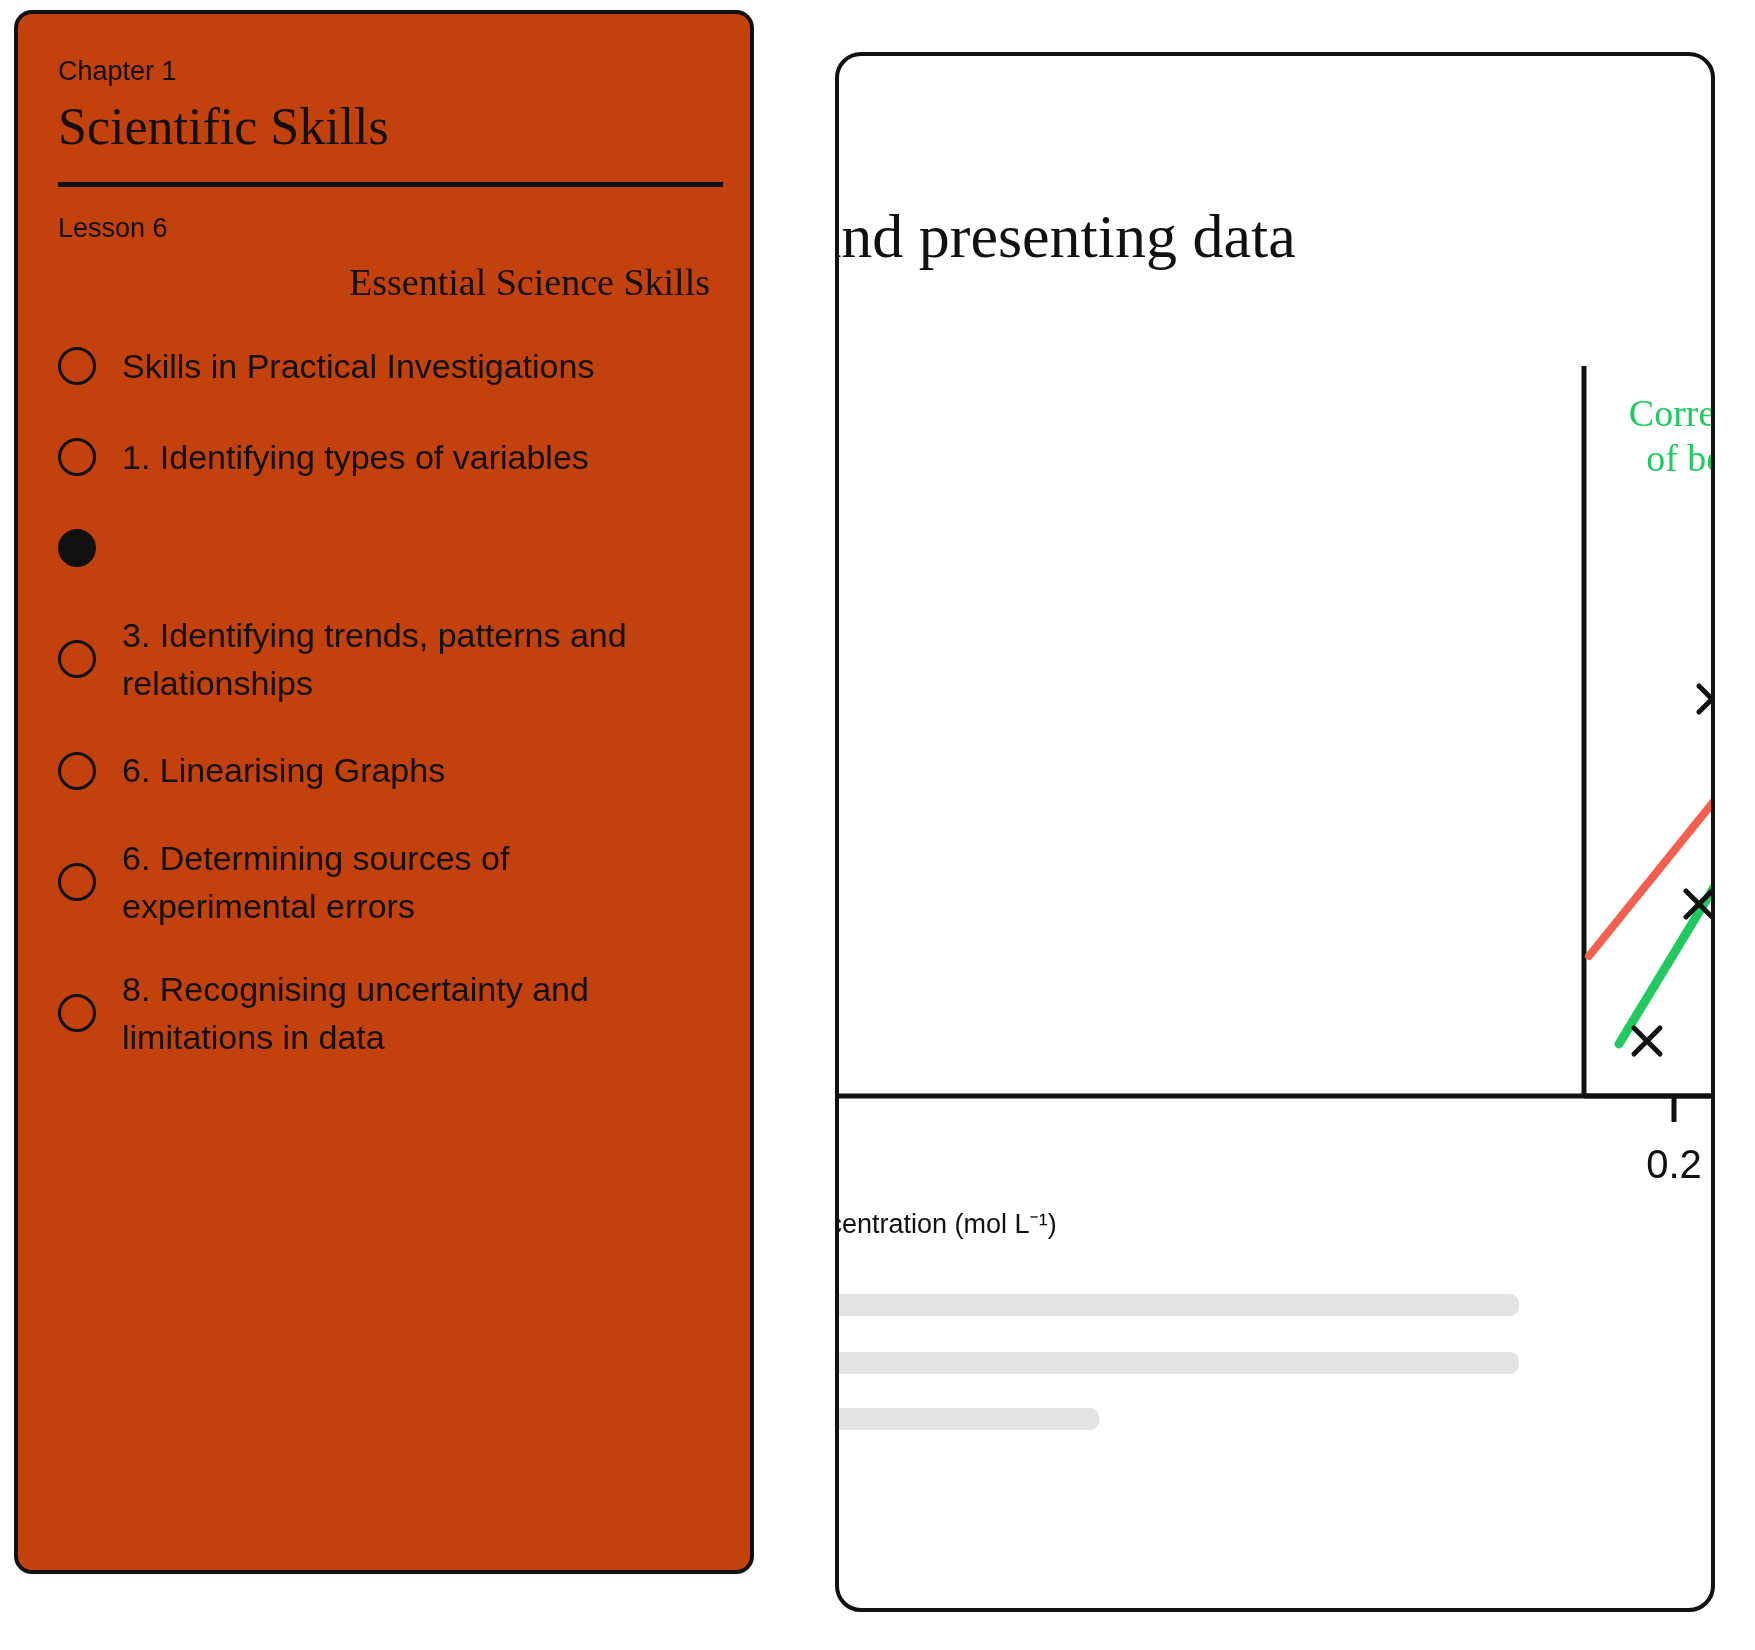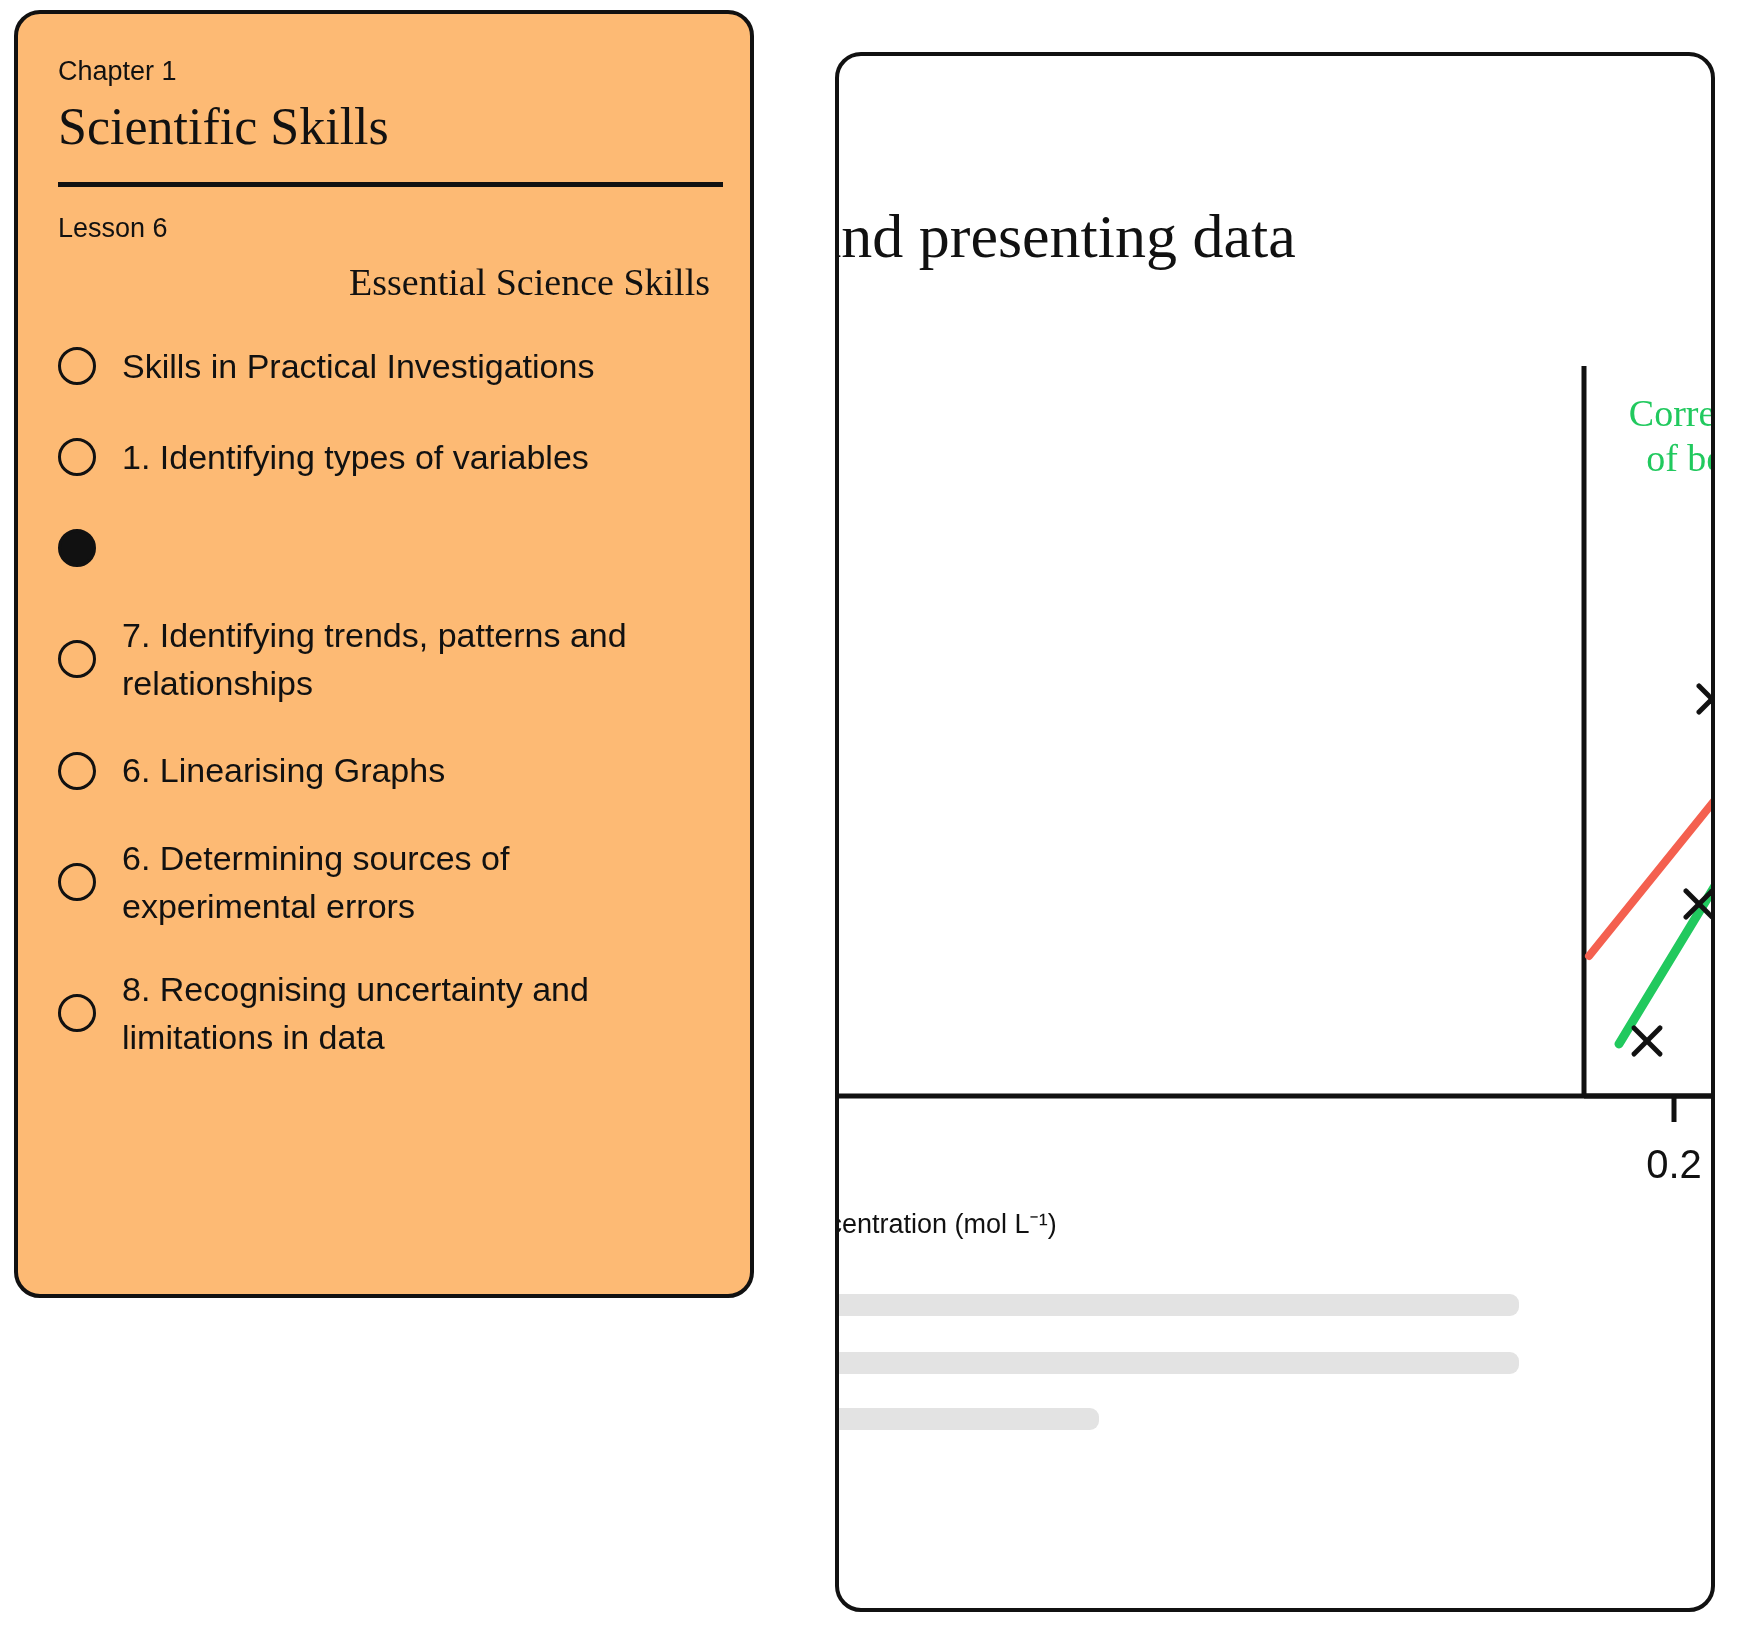--- a/index.html
+++ b/index.html
@@ -72,24 +72,24 @@
   .bar1 { left: -80px; top: 1238px; width: 760px; }
   .bar2 { left: -60px; top: 1296px; width: 740px; }
   .bar3 { left: -80px; top: 1352px; width: 340px; }
 
   
   .sidebar {
     position: absolute;
     left: 14px;
     top: 10px;
     width: 740px;
-    height: 1288px;
-    background: #fdba74;
+    height: 1564px;
+    background: #c2410c;
     border: 4px solid #111111;
-    border-radius: 26px;
+    border-radius: 18px;
     box-sizing: border-box;
     padding: 42px 40px 0 40px;
     overflow: hidden;
   }
   .kicker {
     font-size: 27px;
     color: #111111;
     margin: 0 0 10px 0;
   }
   .chapter-title {
@@ -252,21 +252,21 @@
       </li>
       <li class="topic-item">
         <span class="bullet"></span>
         <span class="topic-label">1. Identifying types of variables</span>
       </li>
       <li class="topic-item">
         <span class="bullet filled"></span>
       </li>
       <li class="topic-item">
         <span class="bullet"></span>
-        <span class="topic-label">7. Identifying trends, patterns and relationships</span>
+        <span class="topic-label">3. Identifying trends, patterns and relationships</span>
       </li>
       <li class="topic-item">
         <span class="bullet"></span>
         <span class="topic-label">6. Linearising Graphs</span>
       </li>
       <li class="topic-item">
         <span class="bullet"></span>
         <span class="topic-label">6. Determining sources of experimental errors</span>
       </li>
       <li class="topic-item">

